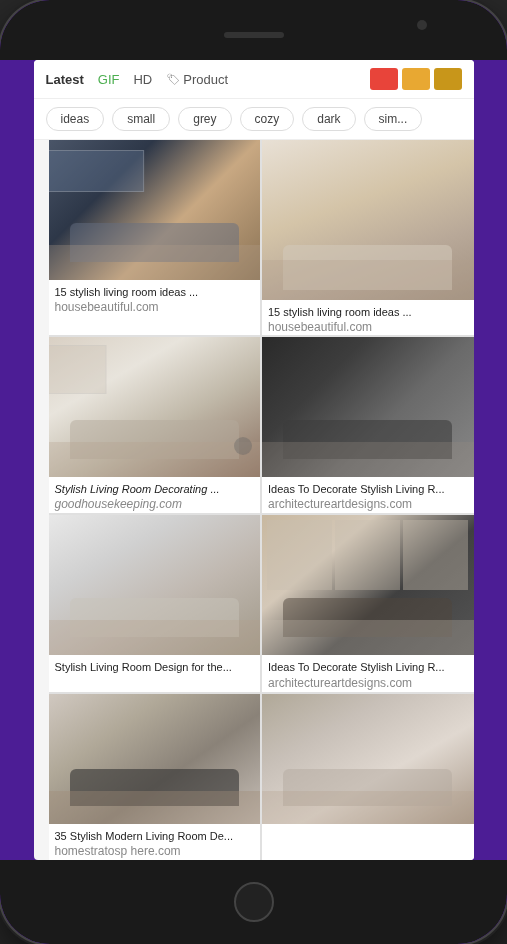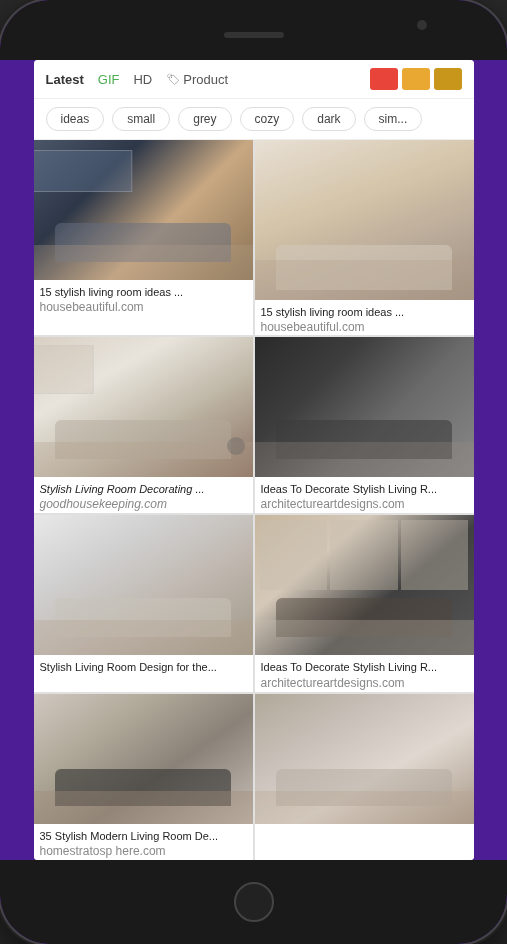--- a/index.html
+++ b/index.html
@@ -158,20 +158,21 @@
       cursor: pointer;
     }
 
     .grid-container {
       display: grid;
       grid-template-columns: 1fr 1fr;
       gap: 2px;
       overflow-y: auto;
       flex: 1;
       background: #e0e0e0;
+      margin-left: 15px;
     }
 
     .grid-item {
       background: #fff;
       position: relative;
       cursor: pointer;
       overflow: hidden;
     }
 
     .img-bg {

